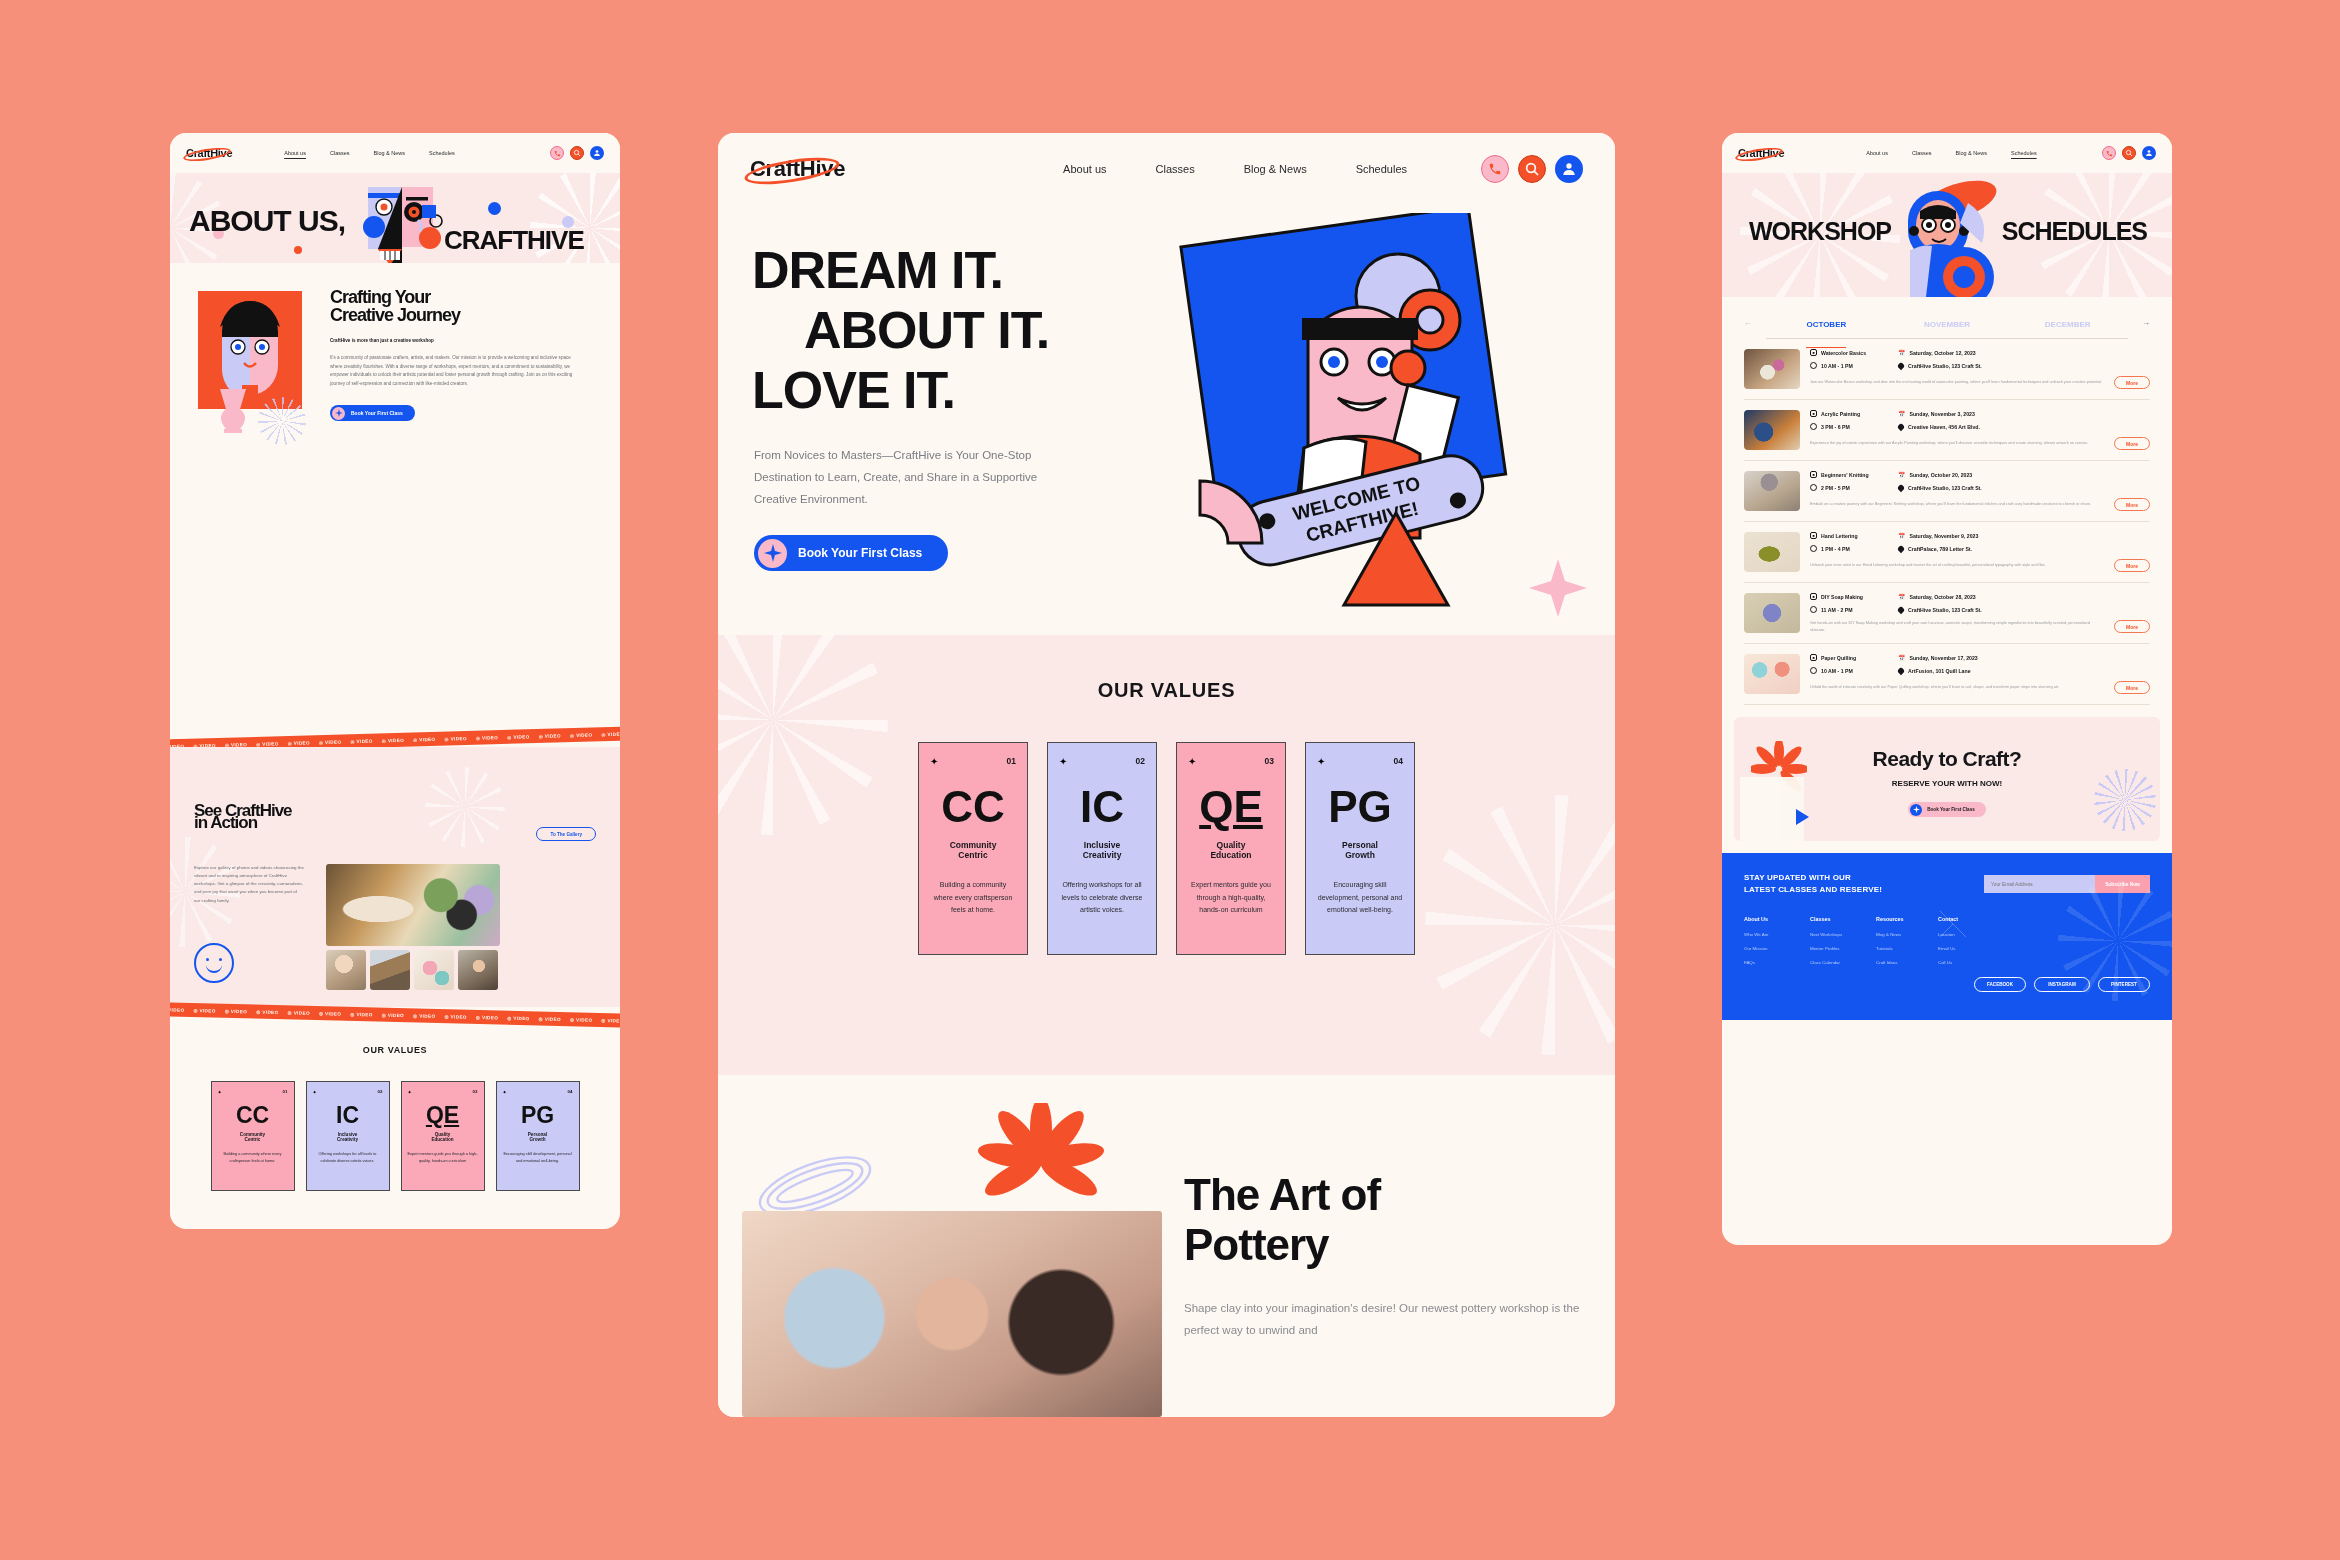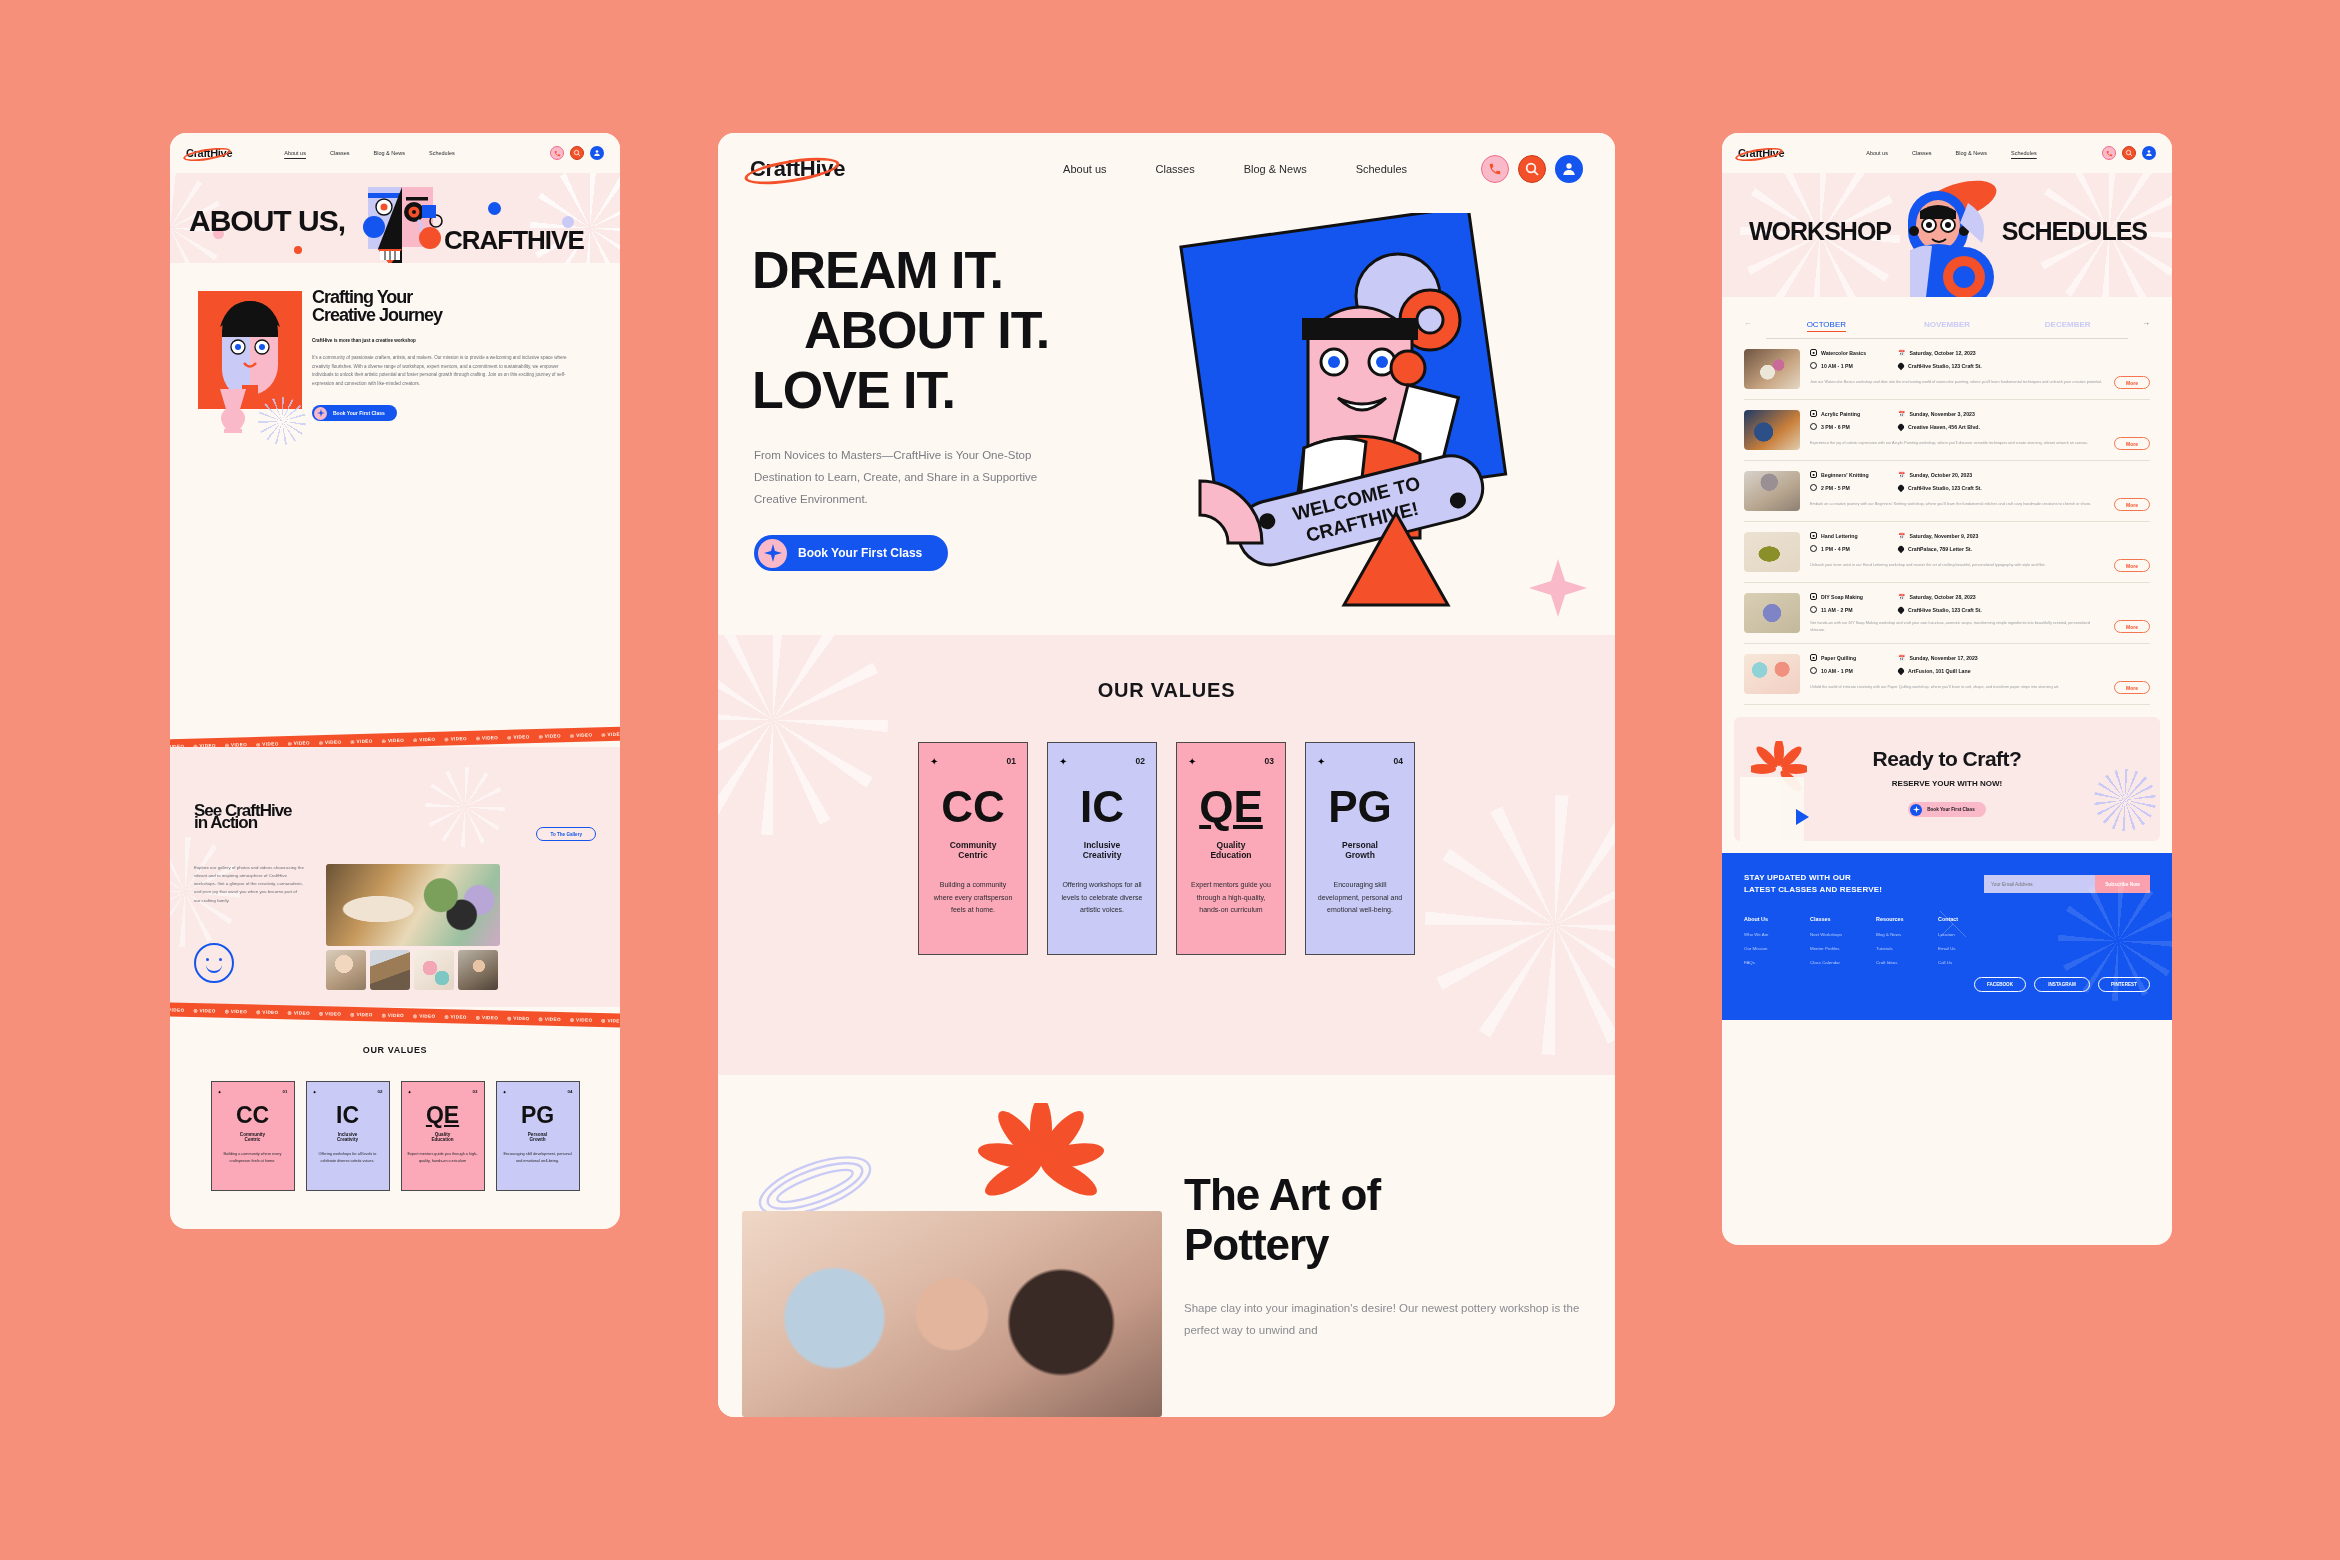--- a/index.html
+++ b/index.html
@@ -186,21 +186,21 @@
         <rect x="74" y="20" width="14" height="13" fill="#1355EE"></rect>
         <polygon points="30,64 54,64 42,80" fill="#F4502A"></polygon>
         <rect x="32" y="66" width="20" height="9" fill="#fff"></rect>
         <line x1="37" y1="66" x2="37" y2="75" stroke="#111" stroke-width="1"></line>
         <line x1="42" y1="66" x2="42" y2="75" stroke="#111" stroke-width="1"></line>
         <line x1="47" y1="66" x2="47" y2="75" stroke="#111" stroke-width="1"></line>
         <polygon points="36,78 60,78 48,93" fill="#1355EE"></polygon>
       </svg>
     </div>
 
-    <div style="position:relative; padding:22px 40px 0 26px; display:flex; ">
+    <div style="position:relative; padding:22px 40px 0 26px; display:flex; gap:18px;">
       <div style="position:relative; width:116px; flex:none;">
         <div style="position:absolute; left:2px; top:6px; width:104px; height:118px; background:#F4502A;"></div>
         <svg style="position:absolute; left:18px; top:16px;" width="72" height="100" viewBox="0 0 72 100">
           <path d="M8 34 a28 32 0 0 1 56 0 v30 a28 30 0 0 1 -56 0 z" fill="#FAB9C8"></path>
           <path d="M8 34 a28 32 0 0 1 28 -32 v96 a28 30 0 0 1 -28 -30 z" fill="#C9CAF5"></path>
           <path d="M8 30 a28 30 0 0 1 56 0 v6 h-56 z" fill="#111"></path>
           <path d="M6 26 q30 -26 60 0 q-8 -26 -30 -26 q-22 0 -30 26z" fill="#111"></path>
           <circle cx="24" cy="46" r="7" fill="#fff" stroke="#111" stroke-width="1.3"></circle>
           <circle cx="24" cy="46" r="3" fill="#1355EE"></circle>
           <circle cx="48" cy="46" r="7" fill="#fff" stroke="#111" stroke-width="1.3"></circle>
@@ -567,21 +567,21 @@
         <path d="M24 74 q12 -7 22 -5 l-6 51 h-16z" fill="#C9CAF5"></path>
         <circle cx="78" cy="100" r="30" fill="#1355EE"></circle>
         <circle cx="78" cy="100" r="21" fill="#F4502A"></circle>
         <circle cx="78" cy="100" r="11" fill="#1355EE"></circle>
       </svg>
     </div>
 
     <div style="display:flex; align-items:center; padding:16px 22px 0 22px; gap:0;">
       <div style="font-size:8px; color:#b9b4ac; width:22px;">←</div>
       <div style="flex:1; text-align:center;">
-        <span style="font-size:8px; font-weight:400; color:#1355EE; border-bottom:1.6px solid #F4502A; padding-bottom:2px;">OCTOBER</span>
+        <span style="font-size:8px; font-weight:700; color:#1355EE; border-bottom:1.6px solid #F4502A; padding-bottom:18px;">OCTOBER</span>
       </div>
       <div style="flex:1; text-align:center;">
         <span style="font-size:8px; font-weight:800; color:#C9CAF5;">NOVEMBER</span>
       </div>
       <div style="flex:1; text-align:center;">
         <span style="font-size:8px; font-weight:800; color:#C9CAF5;margin-top:24px;">DECEMBER</span>
       </div>
       <div style="font-size:8px; color:#6d6d75; width:22px; text-align:right;">→</div>
     </div>
     <div style="margin:7px 44px 0 44px; height:1px; background:#ded7cc;"></div>

